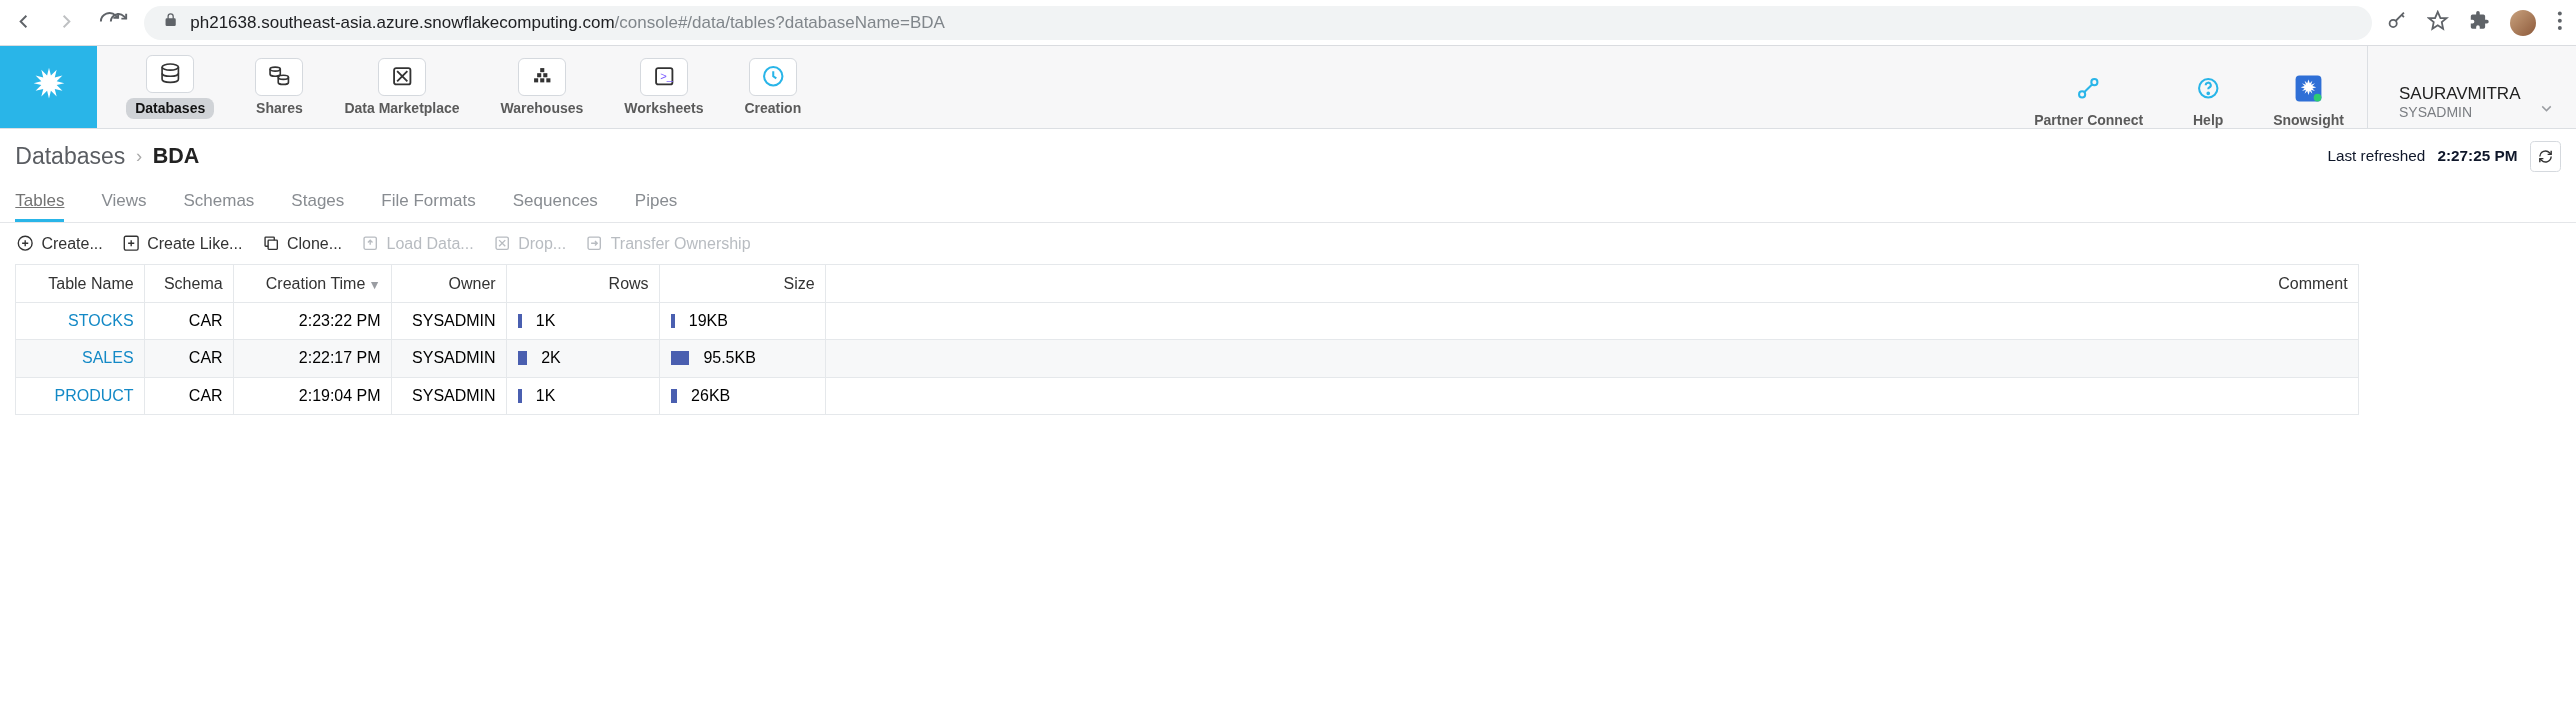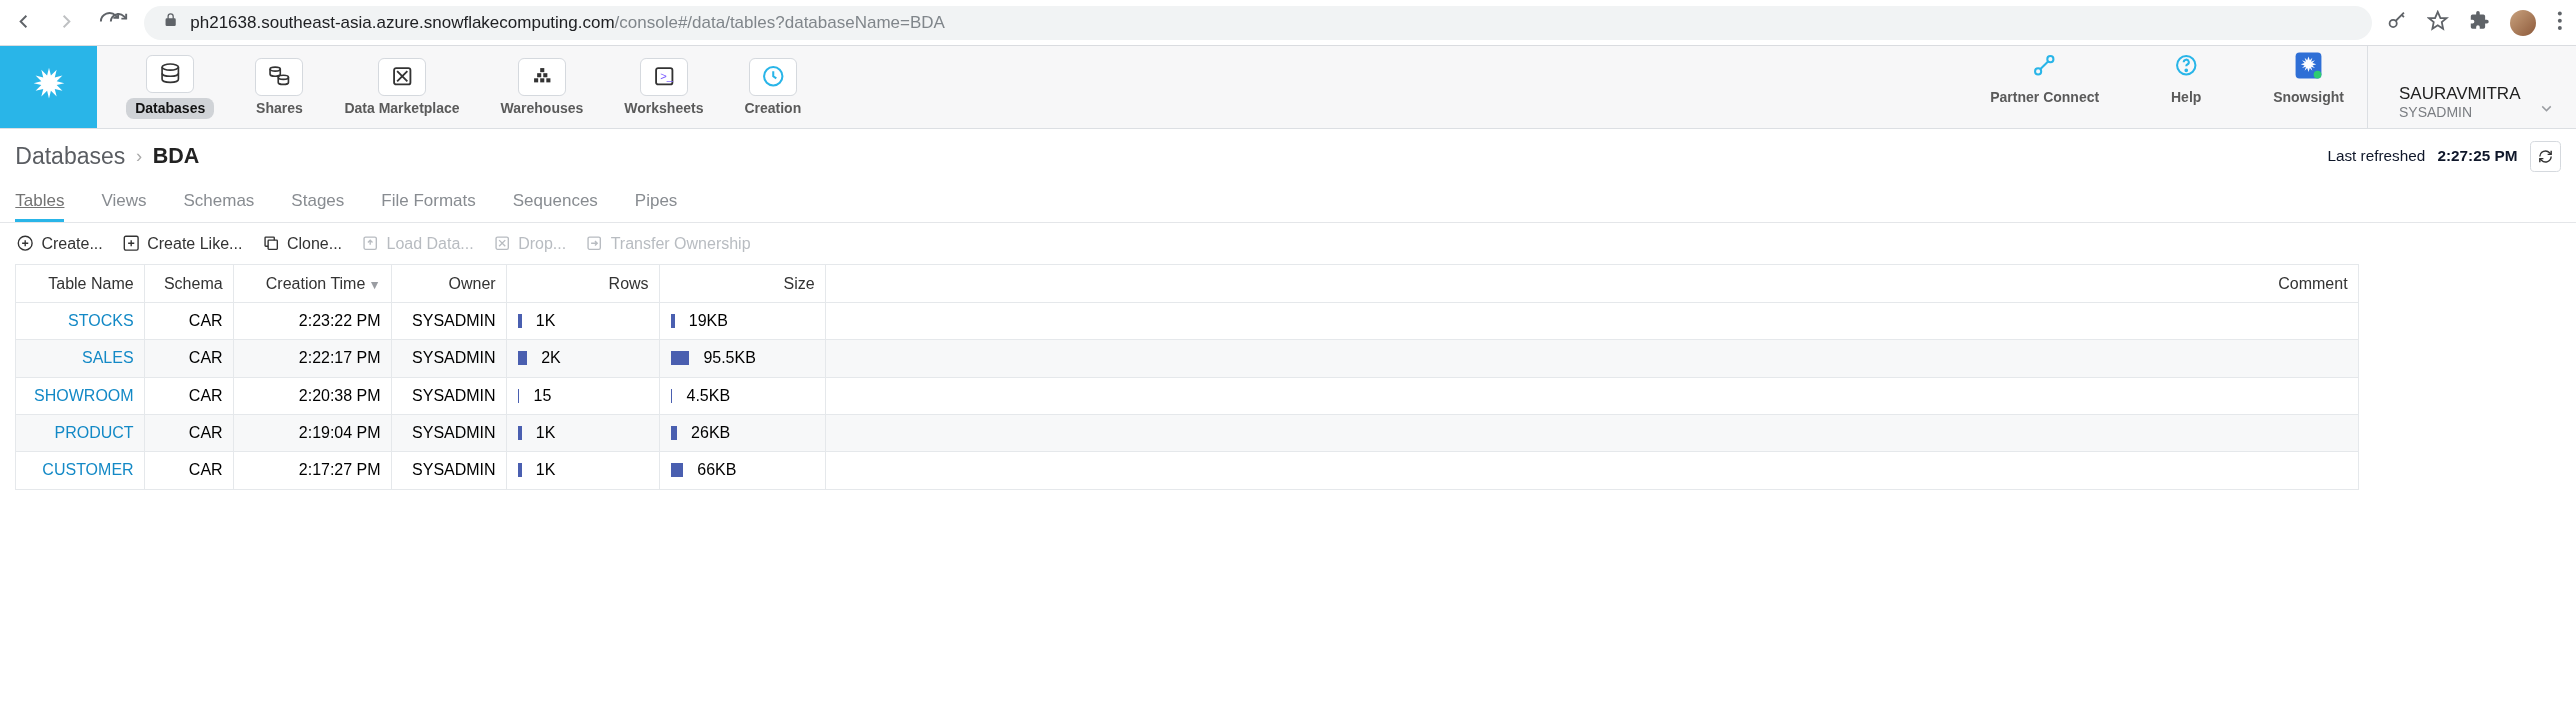--- a/index.html
+++ b/index.html
@@ -102,22 +102,22 @@
       background:#d0d3d7;
       border-radius:7.7px;
       padding:2.3px 9.2px;
       color:#111;
       font-weight:700;
     }
     .nav-item .plain-label { font-weight:700; }
     .nav-spacer { flex:1; }
     .nav-right {
       display:flex;
-      align-items:flex-start;
-      gap: 63px;
+      align-items:flex-end;
+      gap: 41px;
       padding-right: 23px;
     }
     .nav-right .nav-item { font-size:14px; }
     .nav-user {
       display:flex;
       align-items:flex-end;
       gap: 17px;
       border-left:0.8px solid #dcdfe3;
       padding: 7.7px 21.5px 7.7px 31px;
     }
@@ -511,71 +511,33 @@
         </td>
         <td>
           <span class="bar-cell">
             <span class="bar" style="width:18.4px"></span>
             <span>95.5KB</span>
           </span>
         </td>
         <td></td>
       </tr>
       <tr>
-        <td><span class="link">SHOWROOM</span></td>
-        <td>CAR</td>
-        <td>2:20:38 PM</td>
-        <td>SYSADMIN</td>
-        <td>
-          <span class="bar-cell">
-            <span class="bar" style="width:1.5px"></span>
-            <span>15</span>
-          </span>
-        </td>
-        <td>
-          <span class="bar-cell">
-            <span class="bar" style="width:1.5px"></span>
-            <span>4.5KB</span>
-          </span>
-        </td>
-        <td></td>
-      </tr>
-      <tr>
         <td><span class="link">PRODUCT</span></td>
         <td>CAR</td>
         <td>2:19:04 PM</td>
         <td>SYSADMIN</td>
         <td>
           <span class="bar-cell">
             <span class="bar" style="width:3.8px"></span>
             <span>1K</span>
           </span>
         </td>
         <td>
           <span class="bar-cell">
             <span class="bar" style="width:6.1px"></span>
             <span>26KB</span>
           </span>
         </td>
         <td></td>
       </tr>
-      <tr>
-        <td><span class="link">CUSTOMER</span></td>
-        <td>CAR</td>
-        <td>2:17:27 PM</td>
-        <td>SYSADMIN</td>
-        <td>
-          <span class="bar-cell">
-            <span class="bar" style="width:3.8px"></span>
-            <span>1K</span>
-          </span>
-        </td>
-        <td>
-          <span class="bar-cell">
-            <span class="bar" style="width:12.3px"></span>
-            <span>66KB</span>
-          </span>
-        </td>
-        <td></td>
-      </tr>
     </tbody>
 </table>
 
 
 </body></html>

